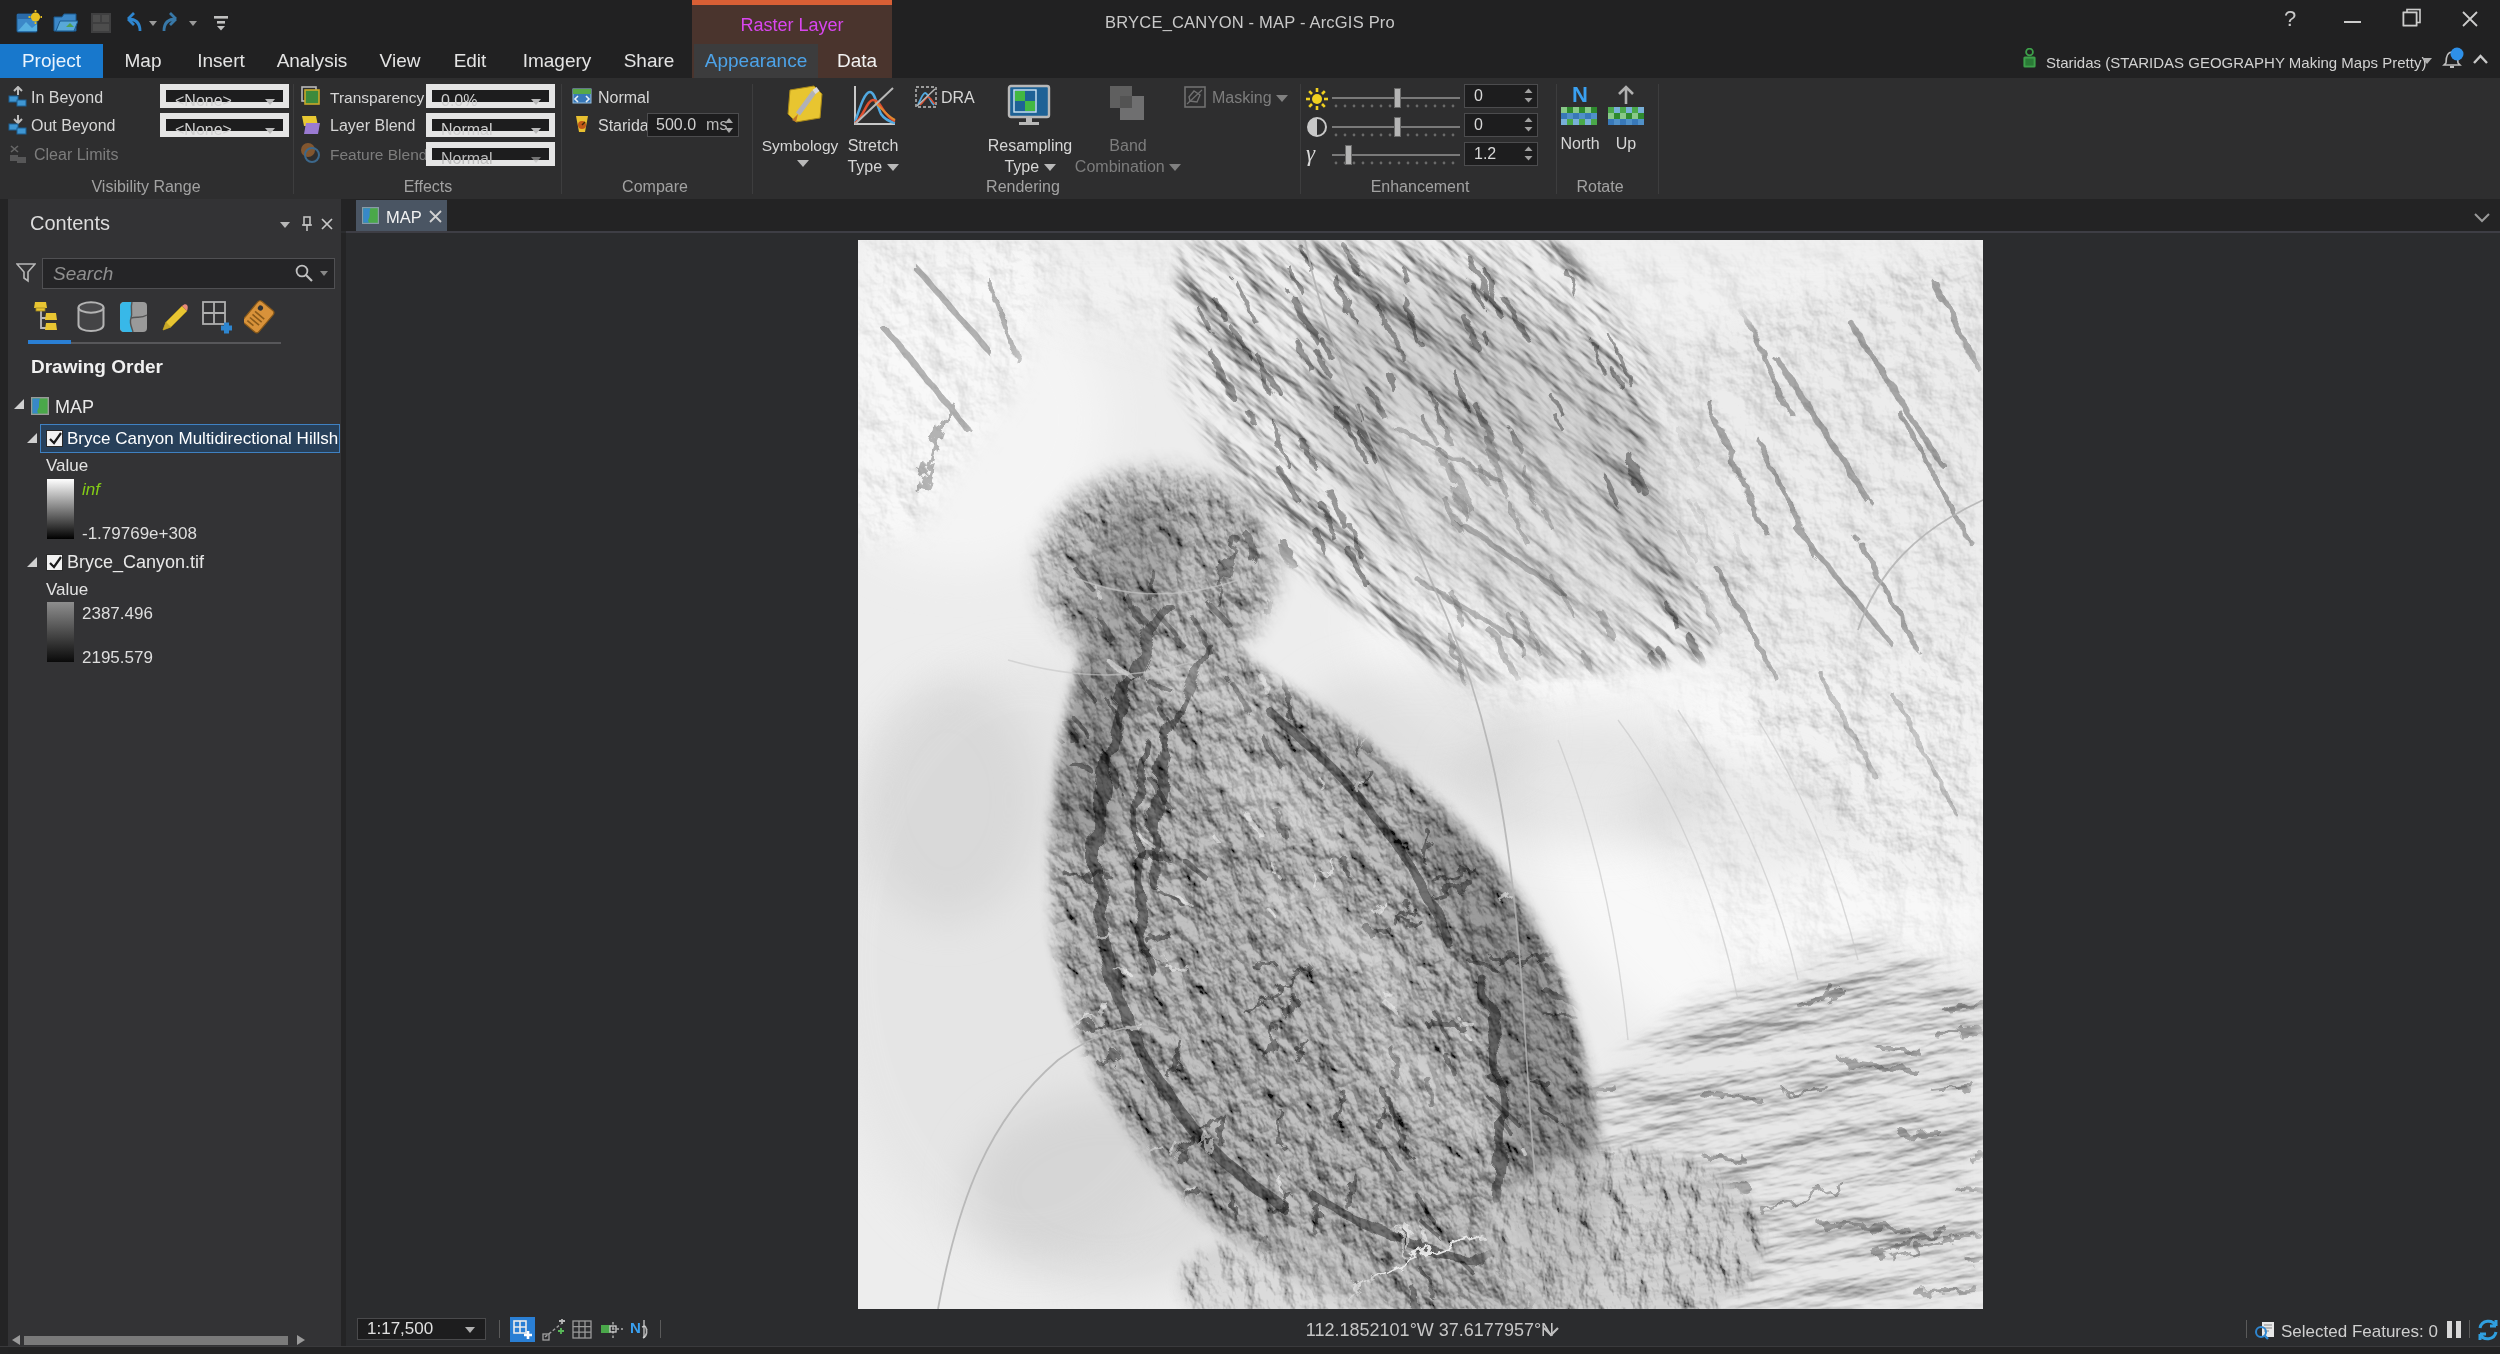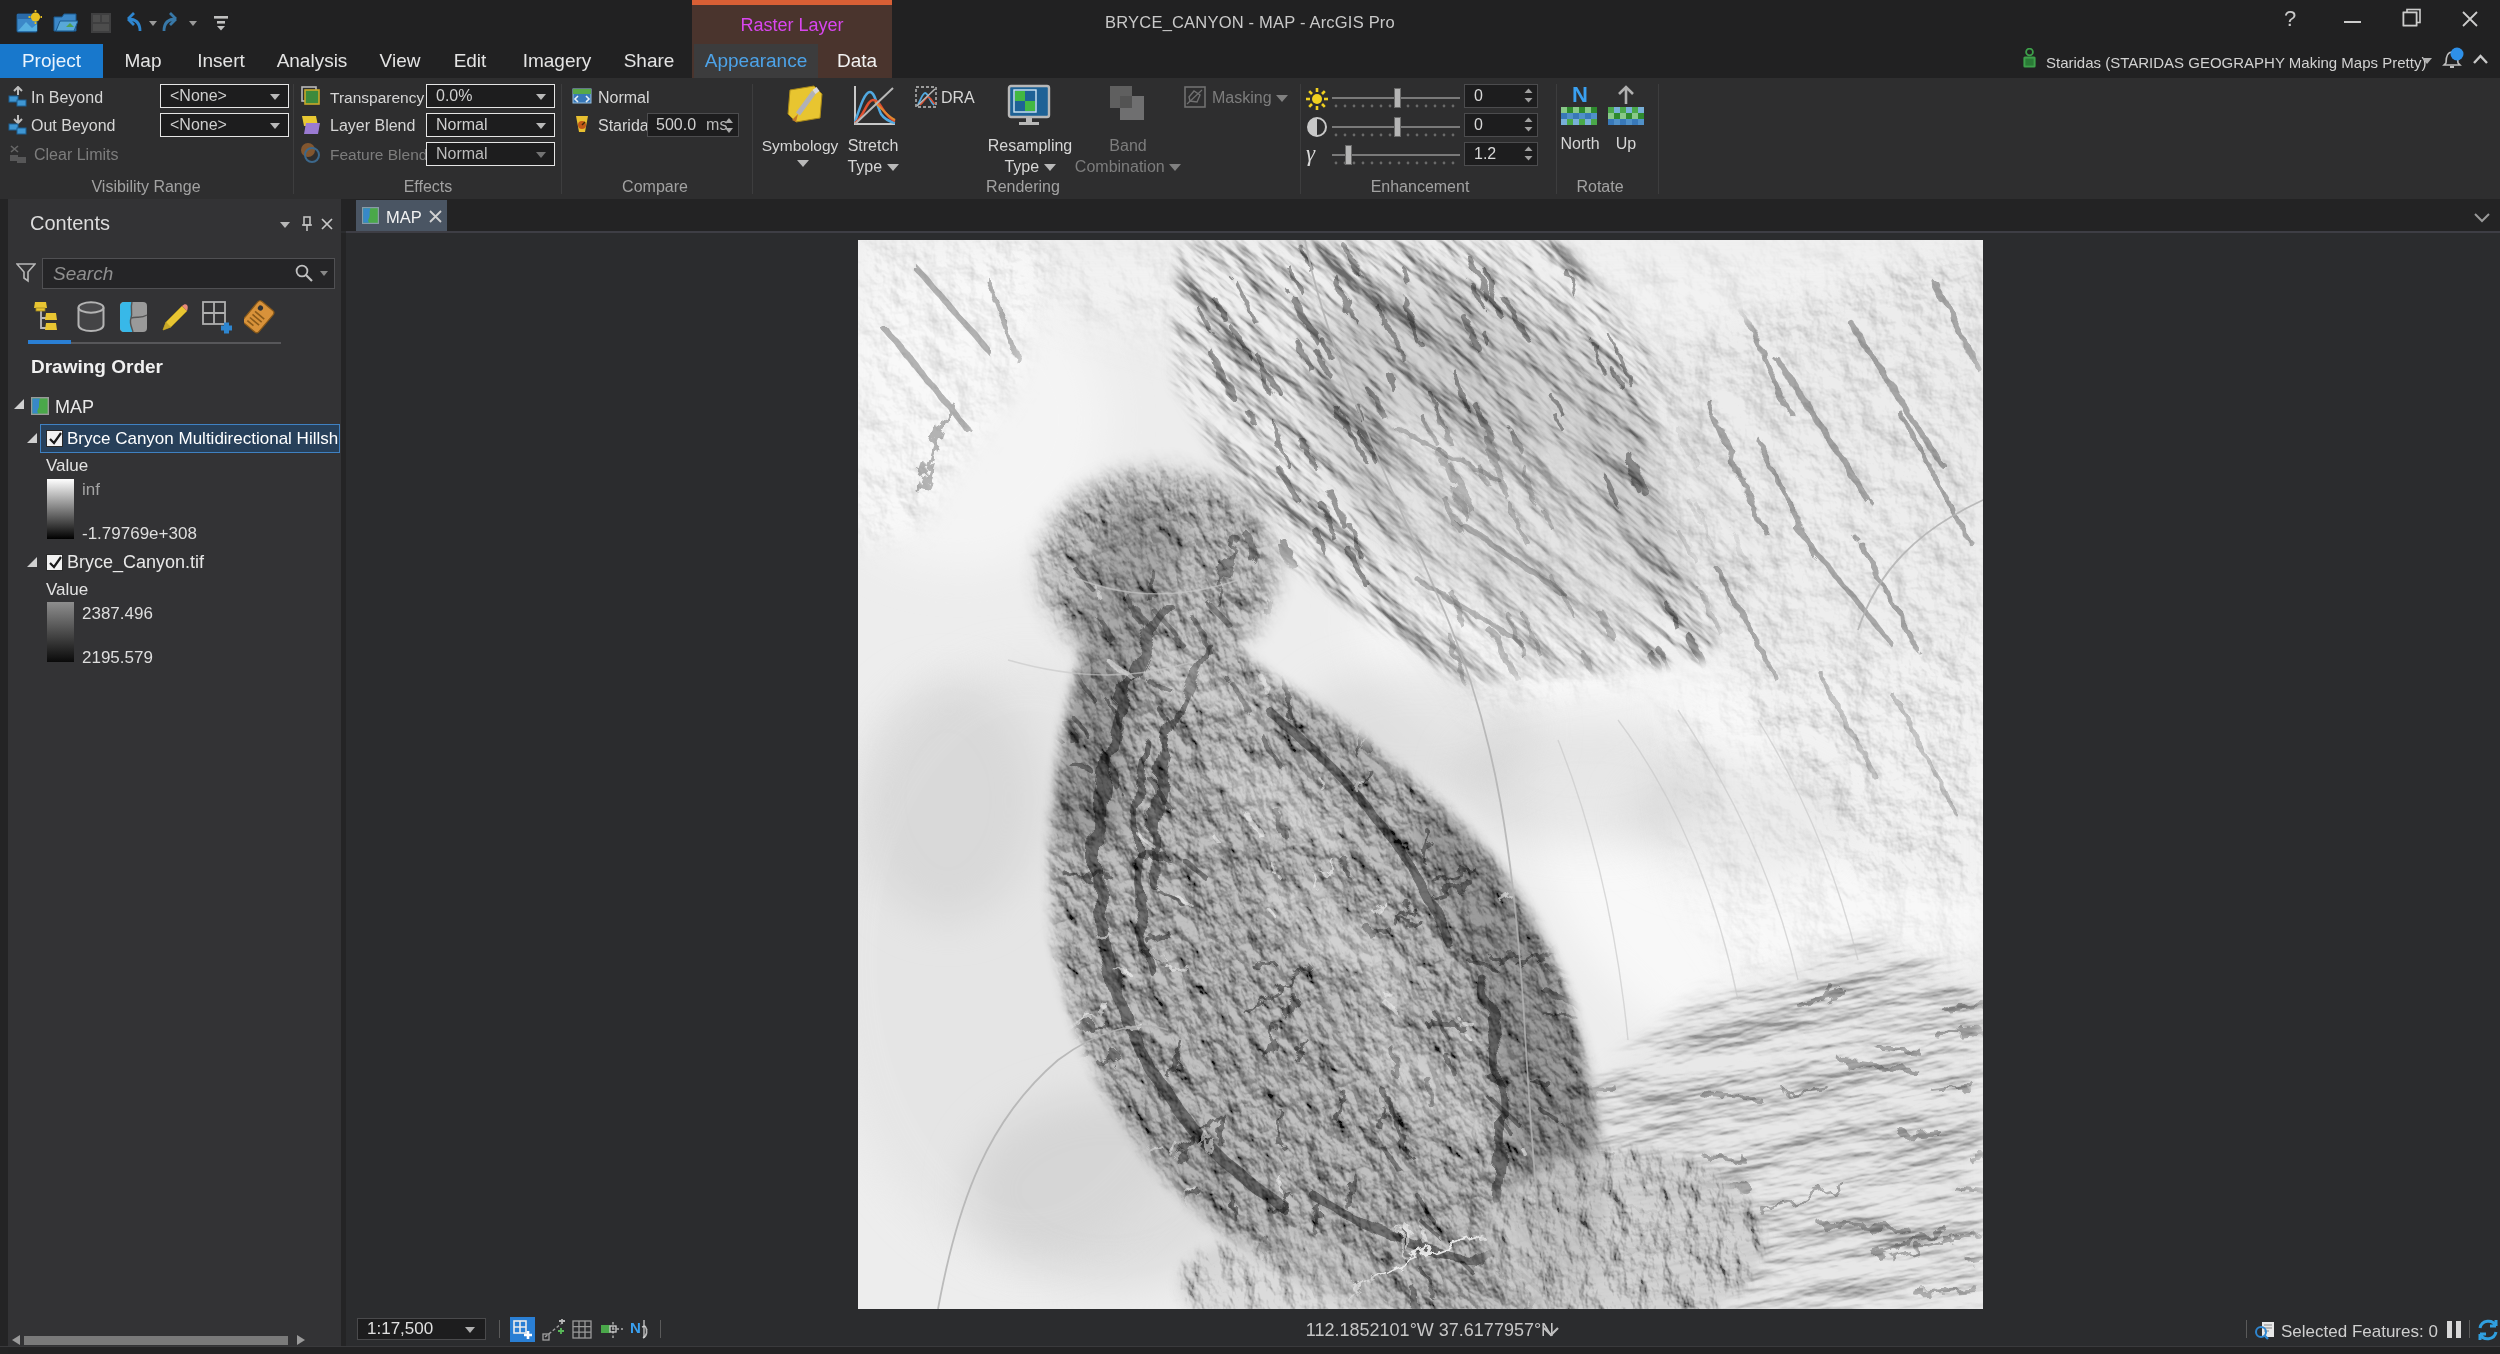--- a/index.html
+++ b/index.html
@@ -5,21 +5,21 @@
   * { margin:0; padding:0; box-sizing:border-box; }
   html,body { width:2500px; height:1354px; overflow:hidden; background:#2b2c2e; font-family:"Liberation Sans",sans-serif; }
   .abs { position:absolute; }
   #page { position:relative; width:2500px; height:1354px; }
   .titlebar { left:0; top:0; width:2500px; height:44px; background:#212122; }
   .tabrow { left:0; top:44px; width:2500px; height:34px; background:#212122; }
   .ribbon { left:0; top:78px; width:2500px; height:121px; background:#2e2e2f; }
   .tab { position:absolute; top:44px; height:34px; line-height:34px; text-align:center; color:#e4e4e4; font-size:19px; }
   .gsep { position:absolute; top:84px; height:110px; width:1px; background:#3d3d3e; }
   .glabel { position:absolute; top:178px; width:200px; text-align:center; color:#a2a2a2; font-size:16px; }
-  .combo { position:absolute; height:24px; background:#1d1d1e; border:1px solid #e5e5e5; color:#cfcfcf; font-size:16px; line-height:22px; padding-left:9px; }
+  .combo { position:absolute; height:24px; background:#1d1d1e; border:6px solid #e5e5e5; color:#cfcfcf; font-size:16px; line-height:22px; padding-left:9px; }
   .combo .car { position:absolute; right:8px; top:9px; width:0; height:0; border-left:5px solid transparent; border-right:5px solid transparent; border-top:6px solid #b9b9b9; }
   .rlabel { position:absolute; color:#d6d6d6; font-size:16px; line-height:24px; white-space:nowrap; }
   .dim { color:#7d7d7d !important; }
   .doctabs { left:0; top:199px; width:2500px; height:32px; background:#232324; }
 </style>
 </head>
 <body>
 <div id="page">
   <div class="abs titlebar"></div>
   <div class="abs tabrow"></div>
@@ -1018,21 +1018,21 @@
   <svg class="abs" style="left:27px;top:433px" width="11" height="11">
       <polygon points="10,0 10,10 0,10" fill="#d0d0d0"></polygon>
     </svg>
   <div class="abs" style="left:46px;top:430px;width:17px;height:17px;background:#f2f2f2;border:1px solid #2a2a2a;"></div>
   <svg class="abs" style="left:48px;top:431px" width="15" height="15">
       <path d="M2 8 L6 12 L13 2" stroke="#1a1a1a" stroke-width="2.2" fill="none"></path>
     </svg>
   <div class="abs" style="left:67px;top:429px;width:272px;color:#ffffff;font-size:17px;white-space:nowrap;overflow:hidden;">Bryce Canyon Multidirectional Hillshade</div>
   <div class="abs" style="left:46px;top:456px;color:#e2e2e2;font-size:17px;">Value</div>
   <div class="abs" style="left:47px;top:479px;width:27px;height:60px;background:linear-gradient(#ffffff,#000000);"></div>
-  <div class="abs" style="left:82px;top:480px;color:#a3a3a3;font-size:17px;">inf</div>
+  <div class="abs" style="left:82px;top:480px;color:#84cc16;font-size:17px;font-style:italic;">inf</div>
   <div class="abs" style="left:82px;top:524px;color:#dedede;font-size:17px;">-1.79769e+308</div>
   <svg class="abs" style="left:27px;top:557px" width="11" height="11">
       <polygon points="10,0 10,10 0,10" fill="#d0d0d0"></polygon>
     </svg>
   <div class="abs" style="left:46px;top:554px;width:17px;height:17px;background:#f2f2f2;border:1px solid #2a2a2a;"></div>
   <svg class="abs" style="left:48px;top:555px" width="15" height="15">
       <path d="M2 8 L6 12 L13 2" stroke="#1a1a1a" stroke-width="2.2" fill="none"></path>
     </svg>
   <div class="abs" style="left:67px;top:552px;color:#e8e8e8;font-size:18px;">Bryce_Canyon.tif</div>
   <div class="abs" style="left:46px;top:580px;color:#e2e2e2;font-size:17px;">Value</div>

